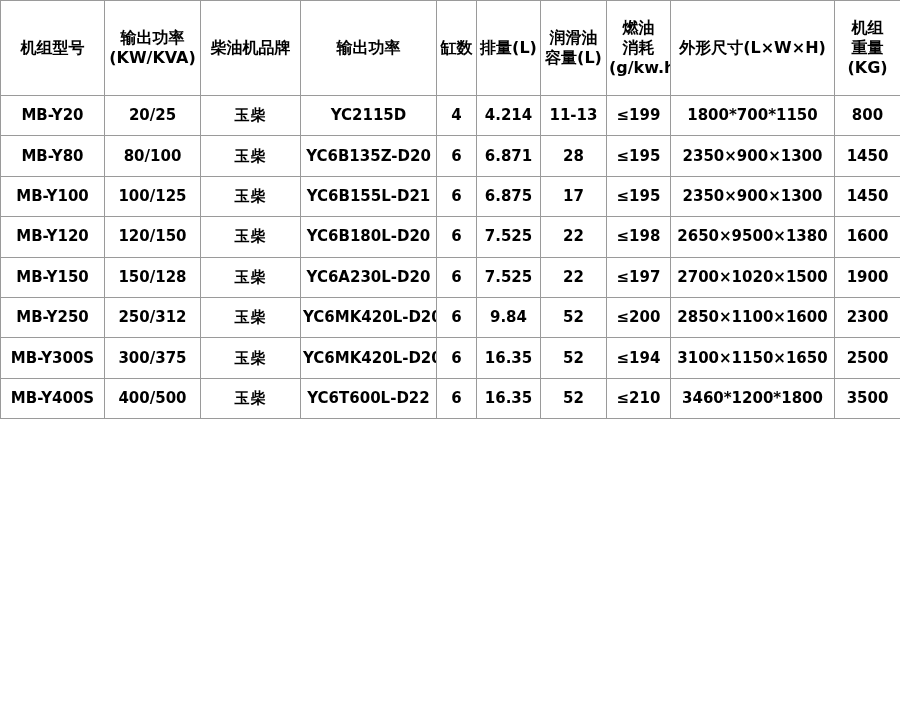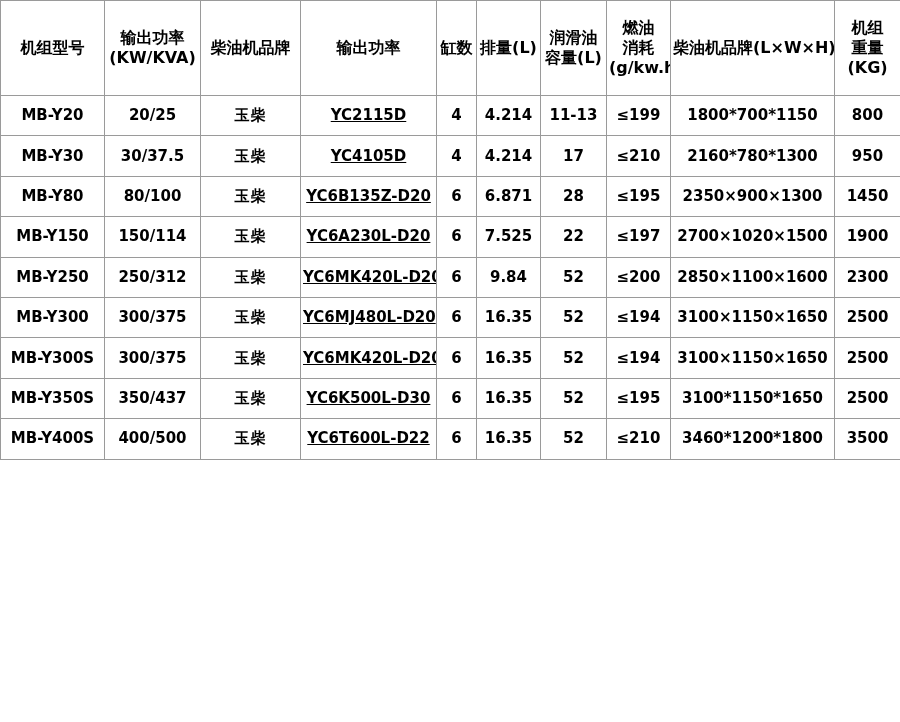--- a/index.html
+++ b/index.html
@@ -53,21 +53,21 @@
   col.c3 { width: 136px; }
   col.c4 { width: 40px; }
   col.c5 { width: 64px; }
   col.c6 { width: 66px; }
   col.c7 { width: 64px; }
   col.c8 { width: 164px; }
   col.c9 { width: 66px; }
 
   .hdr-line { display: block; }
   .brand-cell { letter-spacing: 1px; margin-left: 24px; }
-  .model-cell { font-size: 15px; text-decoration: underline; }
+  .model-cell { font-size: 15px; }
   .dim-cell { font-size: 14px; margin-left: 39px; }
 </style>
 </head>
 <body>
 
 <div class="sheet">
 
   <table class="spec">
     <colgroup>
       <col class="c0">
@@ -105,21 +105,21 @@
           <th>
             <span class="hdr-line">润滑油</span>
             <span class="hdr-line">容量(L)</span>
           </th>
           <th>
             <span class="hdr-line">燃油</span>
             <span class="hdr-line">消耗</span>
             <span class="hdr-line">(g/kw.h)</span>
           </th>
           <th>
-            <span class="hdr-line">柴油机品牌(L×W×H)</span>
+            <span class="hdr-line">外形尺寸(L×W×H)</span>
           </th>
           <th>
             <span class="hdr-line">机组</span>
             <span class="hdr-line">重量</span>
             <span class="hdr-line">(KG)</span>
           </th>
         </tr>
     </thead>
     <tbody id="table-body">
         <tr>
@@ -128,46 +128,58 @@
           <td class="brand-cell">玉柴</td>
           <td class="model-cell">YC2115D</td>
           <td>4</td>
           <td>4.214</td>
           <td>11-13</td>
           <td>≤199</td>
           <td class="dim-cell">1800*700*1150</td>
           <td>800</td>
         </tr>
         <tr>
-          <td>MB-Y30</td>
-          <td>30/37.5</td>
-          <td class="brand-cell">玉柴</td>
-          <td class="model-cell">YC4105D</td>
-          <td>4</td>
-          <td>4.214</td>
-          <td>17</td>
-          <td>≤210</td>
-          <td class="dim-cell">2160*780*1300</td>
-          <td>950</td>
-        </tr>
-        <tr>
           <td>MB-Y80</td>
           <td>80/100</td>
           <td class="brand-cell">玉柴</td>
           <td class="model-cell">YC6B135Z-D20</td>
           <td>6</td>
           <td>6.871</td>
           <td>28</td>
           <td>≤195</td>
           <td class="dim-cell">2350×900×1300</td>
           <td>1450</td>
         </tr>
         <tr>
+          <td>MB-Y100</td>
+          <td>100/125</td>
+          <td class="brand-cell">玉柴</td>
+          <td class="model-cell">YC6B155L-D21</td>
+          <td>6</td>
+          <td>6.875</td>
+          <td>17</td>
+          <td>≤195</td>
+          <td class="dim-cell">2350×900×1300</td>
+          <td>1450</td>
+        </tr>
+        <tr>
+          <td>MB-Y120</td>
+          <td>120/150</td>
+          <td class="brand-cell">玉柴</td>
+          <td class="model-cell">YC6B180L-D20</td>
+          <td>6</td>
+          <td>7.525</td>
+          <td>22</td>
+          <td>≤198</td>
+          <td class="dim-cell">2650×9500×1380</td>
+          <td>1600</td>
+        </tr>
+        <tr>
           <td>MB-Y150</td>
-          <td>150/114</td>
+          <td>150/128</td>
           <td class="brand-cell">玉柴</td>
           <td class="model-cell">YC6A230L-D20</td>
           <td>6</td>
           <td>7.525</td>
           <td>22</td>
           <td>≤197</td>
           <td class="dim-cell">2700×1020×1500</td>
           <td>1900</td>
         </tr>
         <tr>
@@ -176,56 +188,32 @@
           <td class="brand-cell">玉柴</td>
           <td class="model-cell">YC6MK420L-D20</td>
           <td>6</td>
           <td>9.84</td>
           <td>52</td>
           <td>≤200</td>
           <td class="dim-cell">2850×1100×1600</td>
           <td>2300</td>
         </tr>
         <tr>
-          <td>MB-Y300</td>
+          <td>MB-Y300S</td>
           <td>300/375</td>
           <td class="brand-cell">玉柴</td>
-          <td class="model-cell">YC6MJ480L-D20</td>
+          <td class="model-cell">YC6MK420L-D20</td>
           <td>6</td>
           <td>16.35</td>
           <td>52</td>
           <td>≤194</td>
           <td class="dim-cell">3100×1150×1650</td>
           <td>2500</td>
         </tr>
         <tr>
-          <td>MB-Y300S</td>
-          <td>300/375</td>
-          <td class="brand-cell">玉柴</td>
-          <td class="model-cell">YC6MK420L-D20</td>
-          <td>6</td>
-          <td>16.35</td>
-          <td>52</td>
-          <td>≤194</td>
-          <td class="dim-cell">3100×1150×1650</td>
-          <td>2500</td>
-        </tr>
-        <tr>
-          <td>MB-Y350S</td>
-          <td>350/437</td>
-          <td class="brand-cell">玉柴</td>
-          <td class="model-cell">YC6K500L-D30</td>
-          <td>6</td>
-          <td>16.35</td>
-          <td>52</td>
-          <td>≤195</td>
-          <td class="dim-cell">3100*1150*1650</td>
-          <td>2500</td>
-        </tr>
-        <tr>
           <td>MB-Y400S</td>
           <td>400/500</td>
           <td class="brand-cell">玉柴</td>
           <td class="model-cell">YC6T600L-D22</td>
           <td>6</td>
           <td>16.35</td>
           <td>52</td>
           <td>≤210</td>
           <td class="dim-cell">3460*1200*1800</td>
           <td>3500</td>

